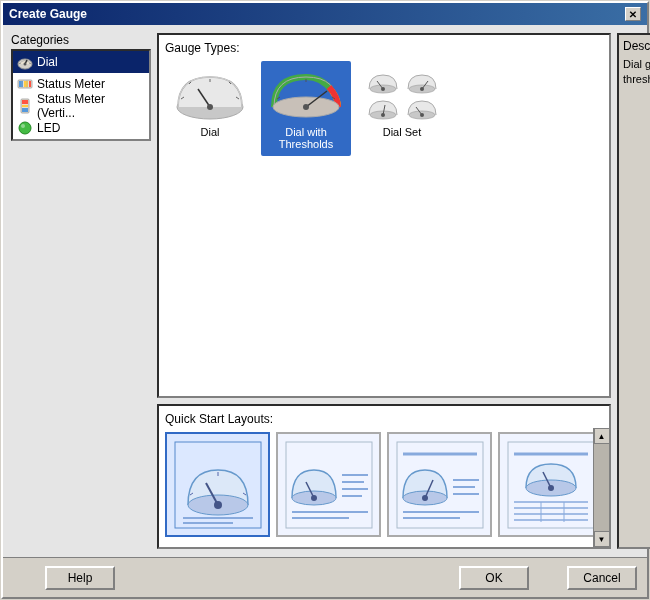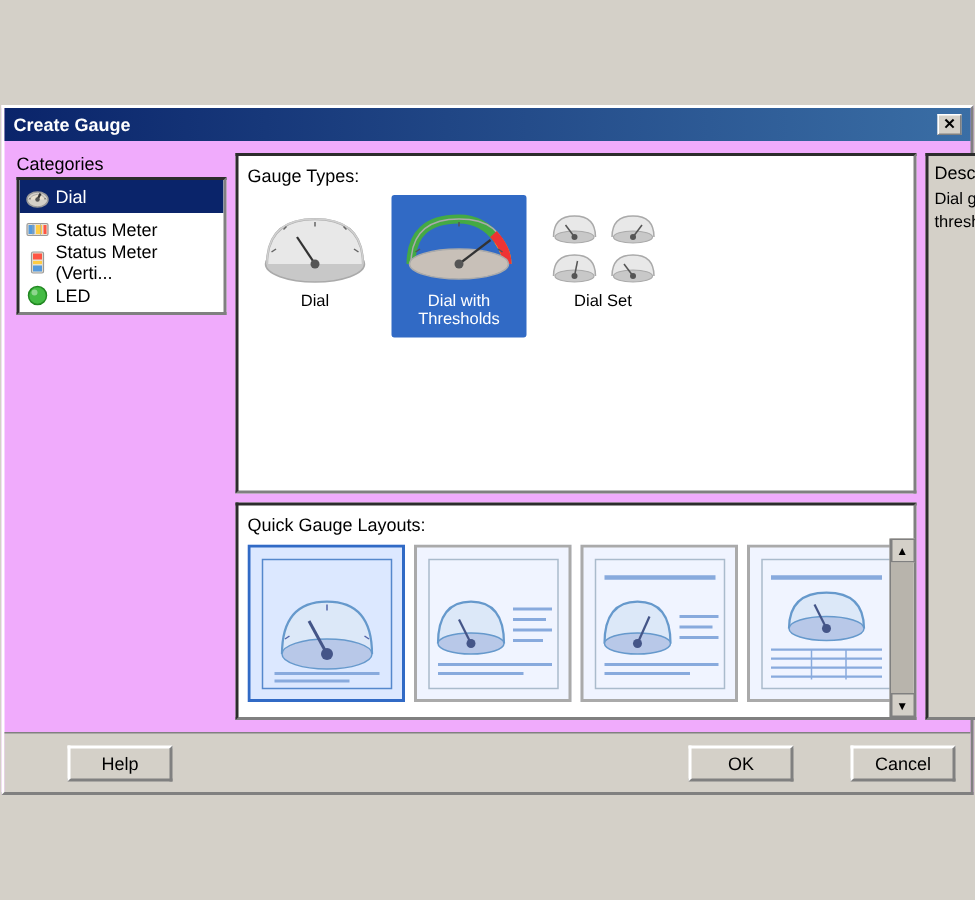--- a/index.html
+++ b/index.html
@@ -9,22 +9,22 @@
       background: #d4d0c8;
       display: flex;
       justify-content: center;
       align-items: center;
       width: 650px;
       height: 600px;
     }
 
     .dialog {
       width: 648px;
-      height: 460px;
-      background: #f0abfc;
+      height: 598px;
+      background: #e5e5e5;
       border: 2px solid #808080;
       border-top-color: #ffffff;
       border-left-color: #ffffff;
       position: relative;
     }
 
     .title-bar {
       background: linear-gradient(to right, #0a246a, #3a6ea5);
       color: white;
       font-size: 12px;
@@ -423,21 +423,21 @@
                   <circle cx="57" cy="46" r="2" fill="#555"></circle>
                 </svg>
               </div>
               <span class="gauge-type-label">Dial Set</span>
             </div>
 
           </div>
         </div>
 
         <div class="quick-start-section">
-          <div class="section-label">Quick Gauge Layouts:</div>
+          <div class="section-label">Quick Start Layouts:</div>
           <div class="quick-start-grid">
 
             <div class="layout-item selected">
               <svg width="90" height="90" viewBox="0 0 90 90">
                 <rect x="2" y="2" width="86" height="86" fill="#dce8ff" stroke="#5588cc" stroke-width="1"></rect>
 
                 <path d="M15,65 Q15,30 45,30 Q75,30 75,65" fill="#dce8f8" stroke="#6699cc" stroke-width="1.5"></path>
                 <ellipse cx="45" cy="65" rx="30" ry="10" fill="#b8c8e8" stroke="#6699cc" stroke-width="1"></ellipse>
                 <line x1="45" y1="65" x2="33" y2="43" stroke="#445588" stroke-width="2"></line>
                 <circle cx="45" cy="65" r="4" fill="#445588"></circle>

